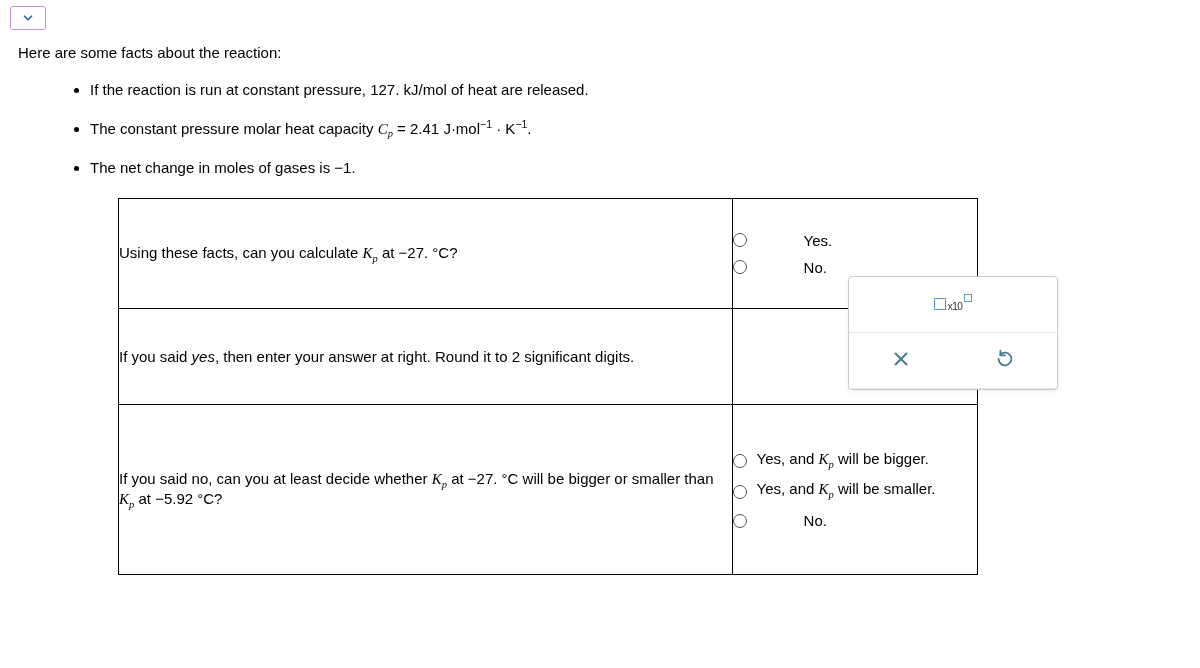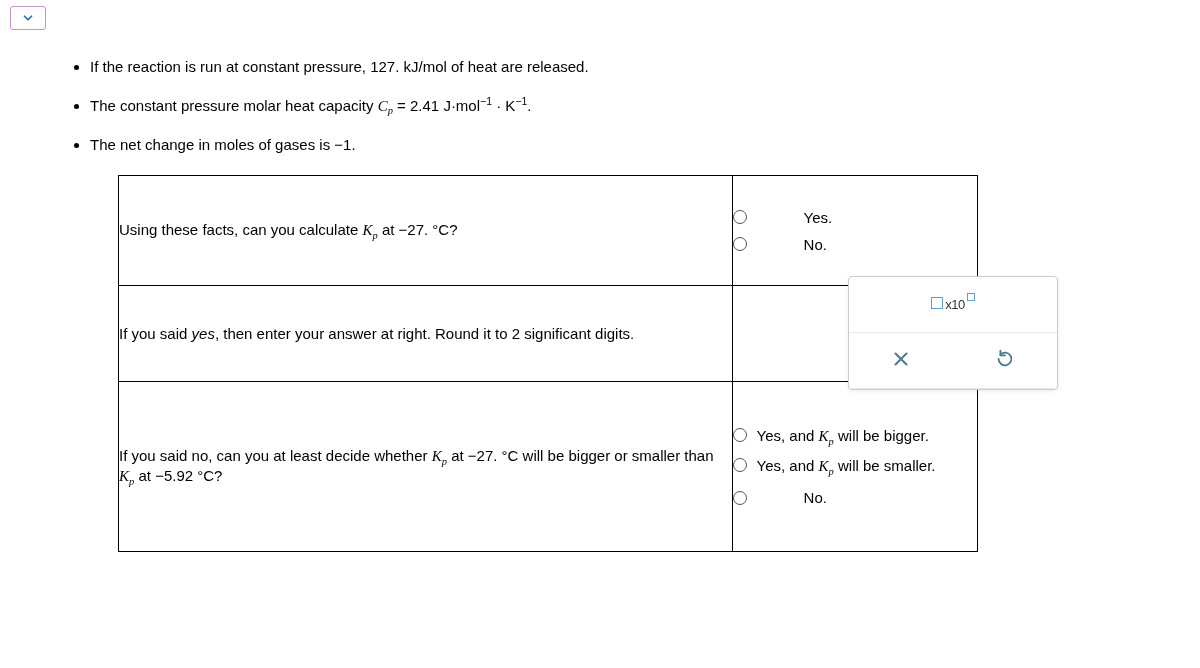--- a/index.html
+++ b/index.html
@@ -71,45 +71,46 @@
     border-bottom: 1px solid #e6e6e6;
     cursor: pointer;
   }
   .keypad-cell.first { grid-column: 1 / 3; }
   .sci-btn {
     display: inline-flex; align-items: baseline; gap: 2px;
     font-family: Arial, sans-serif;
   }
   .sci-box { width: 12px; height: 12px; border: 1.5px solid #5aa0c8; display:inline-block; }
   .sci-box.sup { width: 8px; height: 8px; position: relative; top: -8px; }
-  .sci-x10 { font-size: 13px; color: #333; letter-spacing: -0.5px; }
+  .sci-x10 { font-size: 10px; color: #333; letter-spacing: -0.5px; }
   .x-icon svg, .reset-icon svg { width: 22px; height: 22px; }
   .ans-box {
     width: 14px; height: 26px; border: 1.5px solid #5aa0c8;
     margin: 0 auto; display: block;
   }
   .center-col { display:flex; align-items:center; justify-content:center; height:100%; }
   .radio-multi-text { line-height: 1.35; }
-  .yesand-row { display:flex; margin: 8px 0; }
+  .yesand-row { display:flex; align-items:center; margin: 8px 0; }
   .yesand-row .radio-circle { margin-top: 2px; }
 </style>
 </head>
 <body>
 
 
 
 <div class="toggle-chevron">
   <svg viewBox="0 0 24 24">
       <path d="M6 9l6 6 6-6" fill="none" stroke="#2a6db5" stroke-width="3" stroke-linecap="round" stroke-linejoin="round"></path>
     </svg>
 </div>
 
 <div class="content">
 
 
+  <div class="prompt-line">Here are some facts about the reaction:</div>
 
   <ul class="facts">
     <li>
       <span>If the reaction is run at constant pressure, </span><span>127. kJ/mol</span><span> of heat are released.</span>
     </li>
     <li>
       <span>The constant pressure molar heat capacity </span><span class="math-it">C</span><span class="subp">p</span><span> = 2.41 J·mol</span><span class="supm">−1</span><span> · K</span><span class="supm">−1</span><span>.</span>
     </li>
     <li>
       <span>The net change in moles of gases is </span><span>−1</span><span>.</span>

